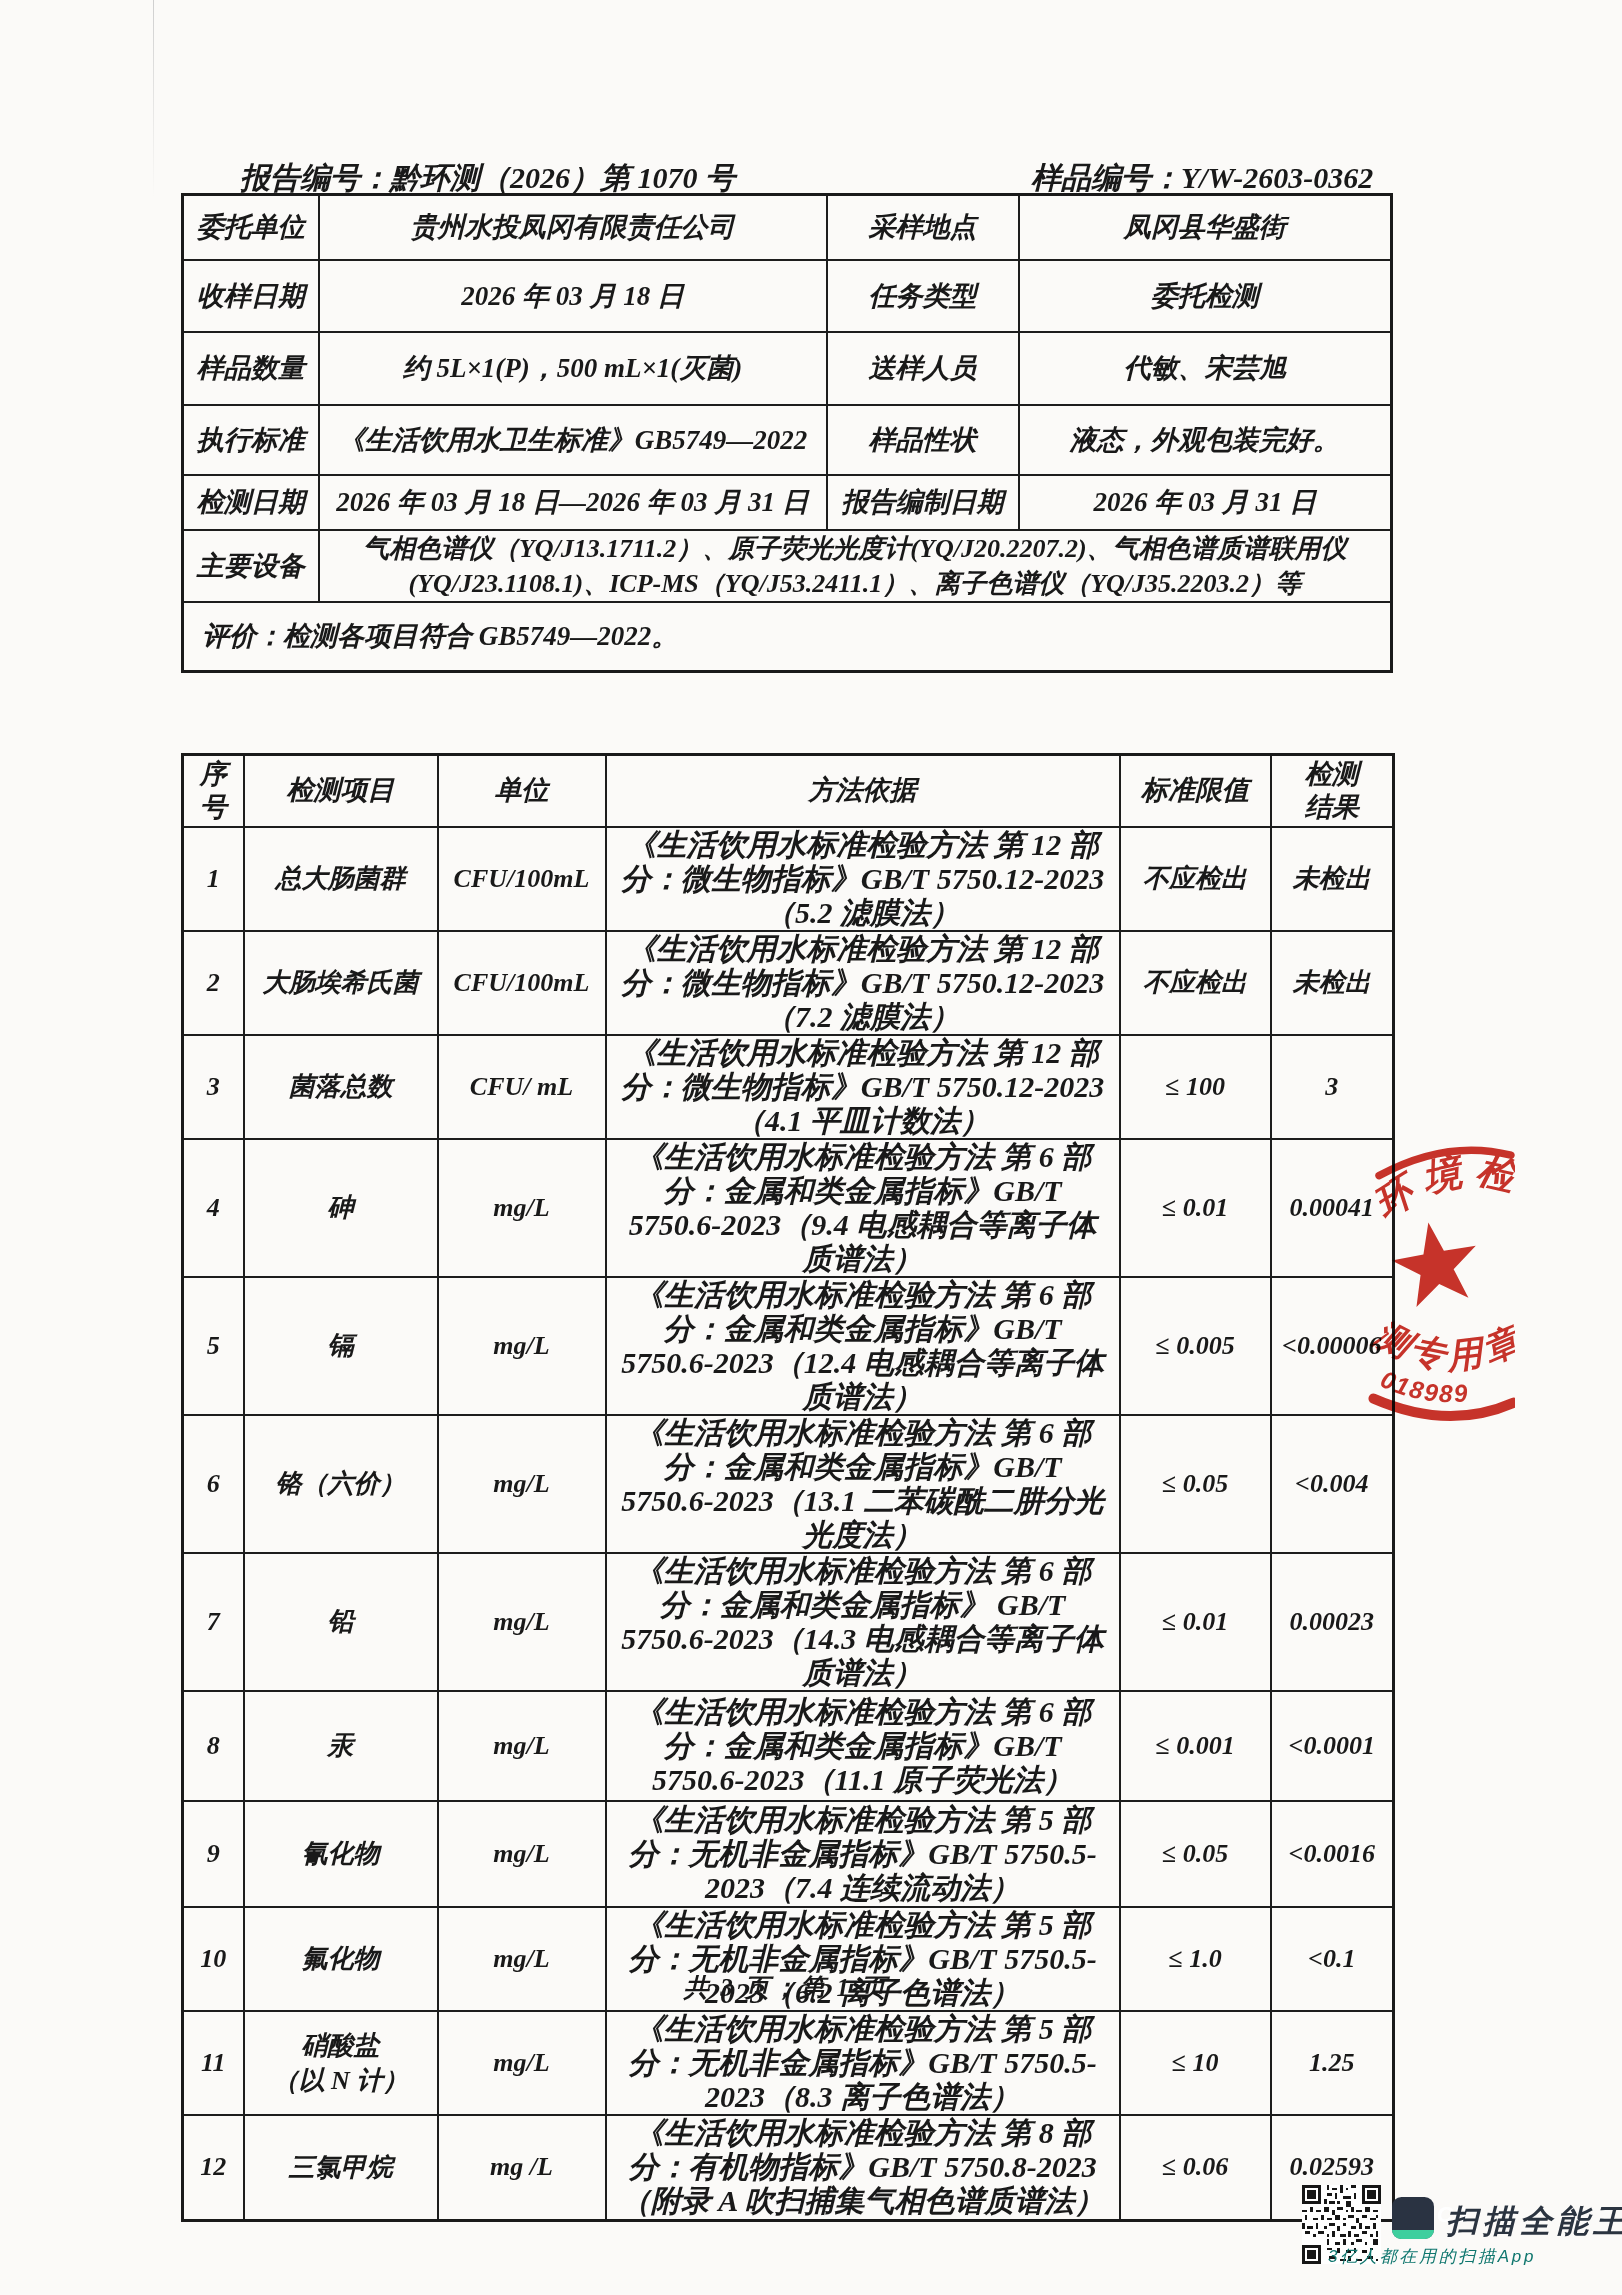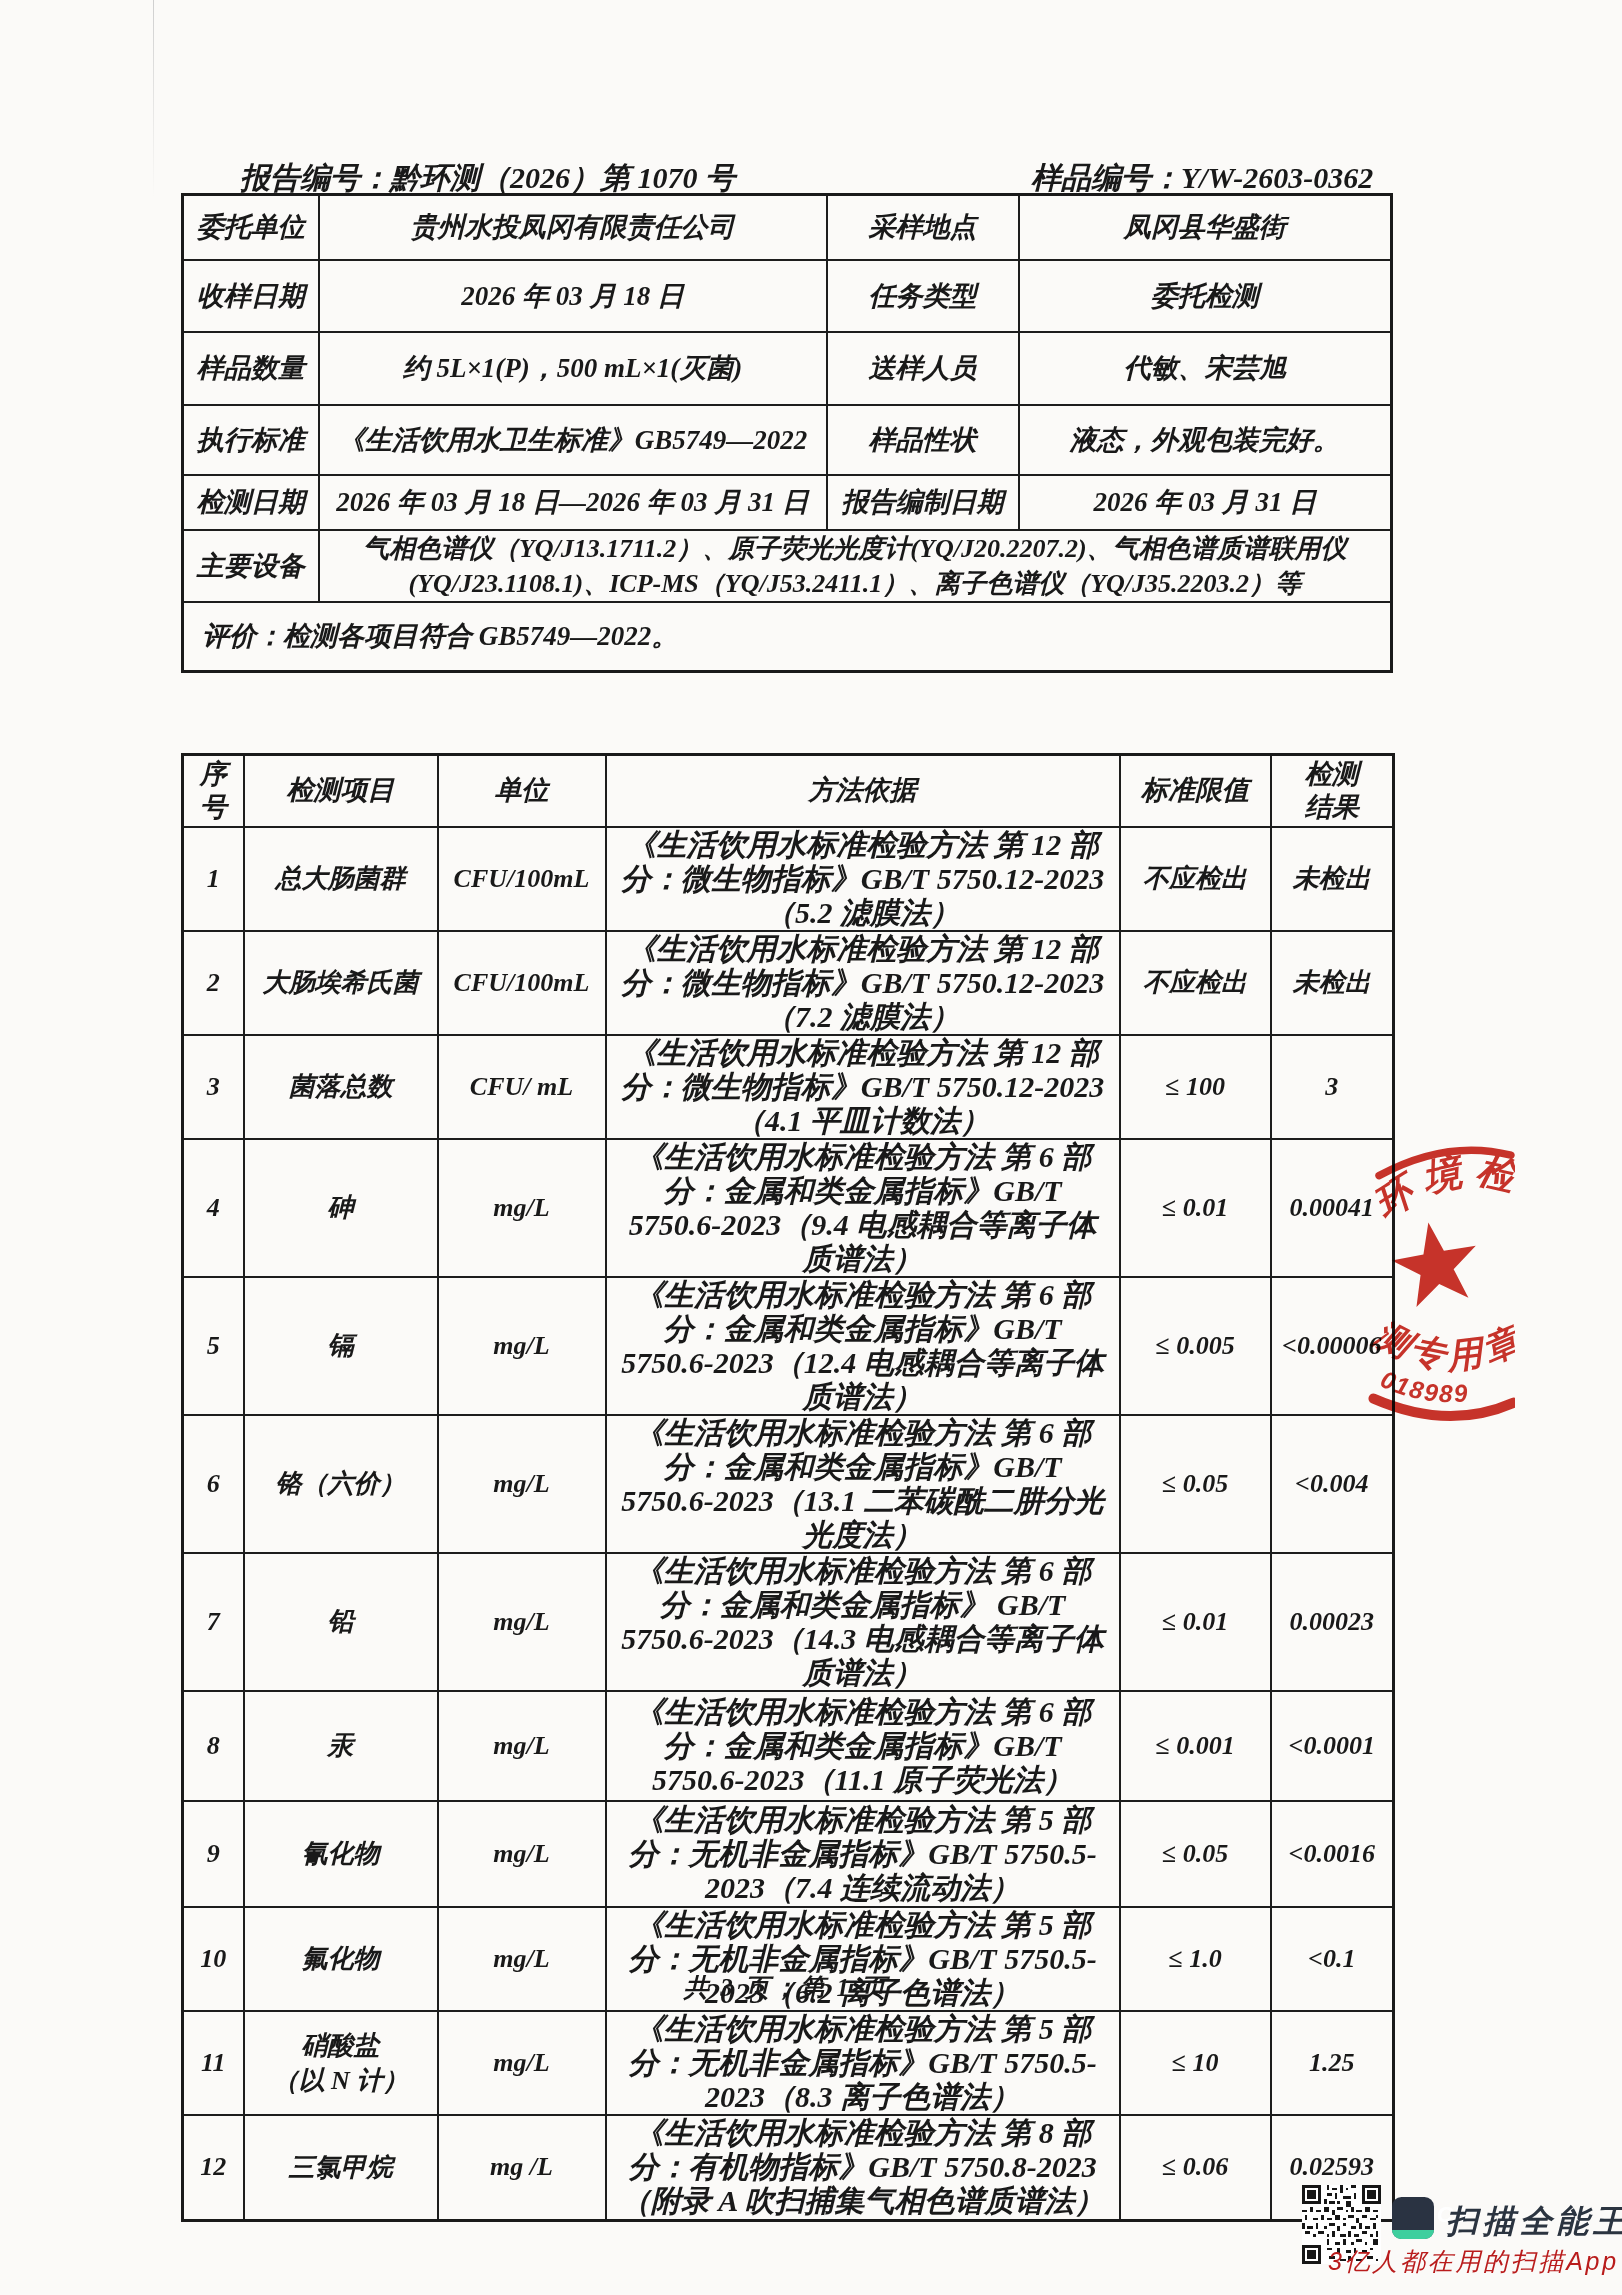--- a/index.html
+++ b/index.html
@@ -65,21 +65,21 @@
     background:#3ecf9e;border-radius:0 0 9.5px 9.5px;
   }
   .badge-name{
     position:absolute;left:1446px;top:2200px;
     font-family:"Liberation Sans","DejaVu Sans",sans-serif;
     font-size:32px;font-weight:600;color:#2b3440;letter-spacing:4.8px;white-space:nowrap;
   }
   .badge-slogan{
     position:absolute;left:1328px;top:2245px;
     font-family:"Liberation Sans","DejaVu Sans",sans-serif;
-    font-size:25px;font-weight:400;color:#b91c1c;letter-spacing:2.7px;white-space:nowrap;
+    font-size:17px;font-weight:400;color:#0f766e;letter-spacing:2.7px;white-space:nowrap;
   }
 </style>
 </head>
 <body>
 
 <div class="page">
 
   <div class="scan-edge"></div>
 
   <div class="hdr-line hdr-report">报告编号：黔环测（2026）第 1070 号</div>

